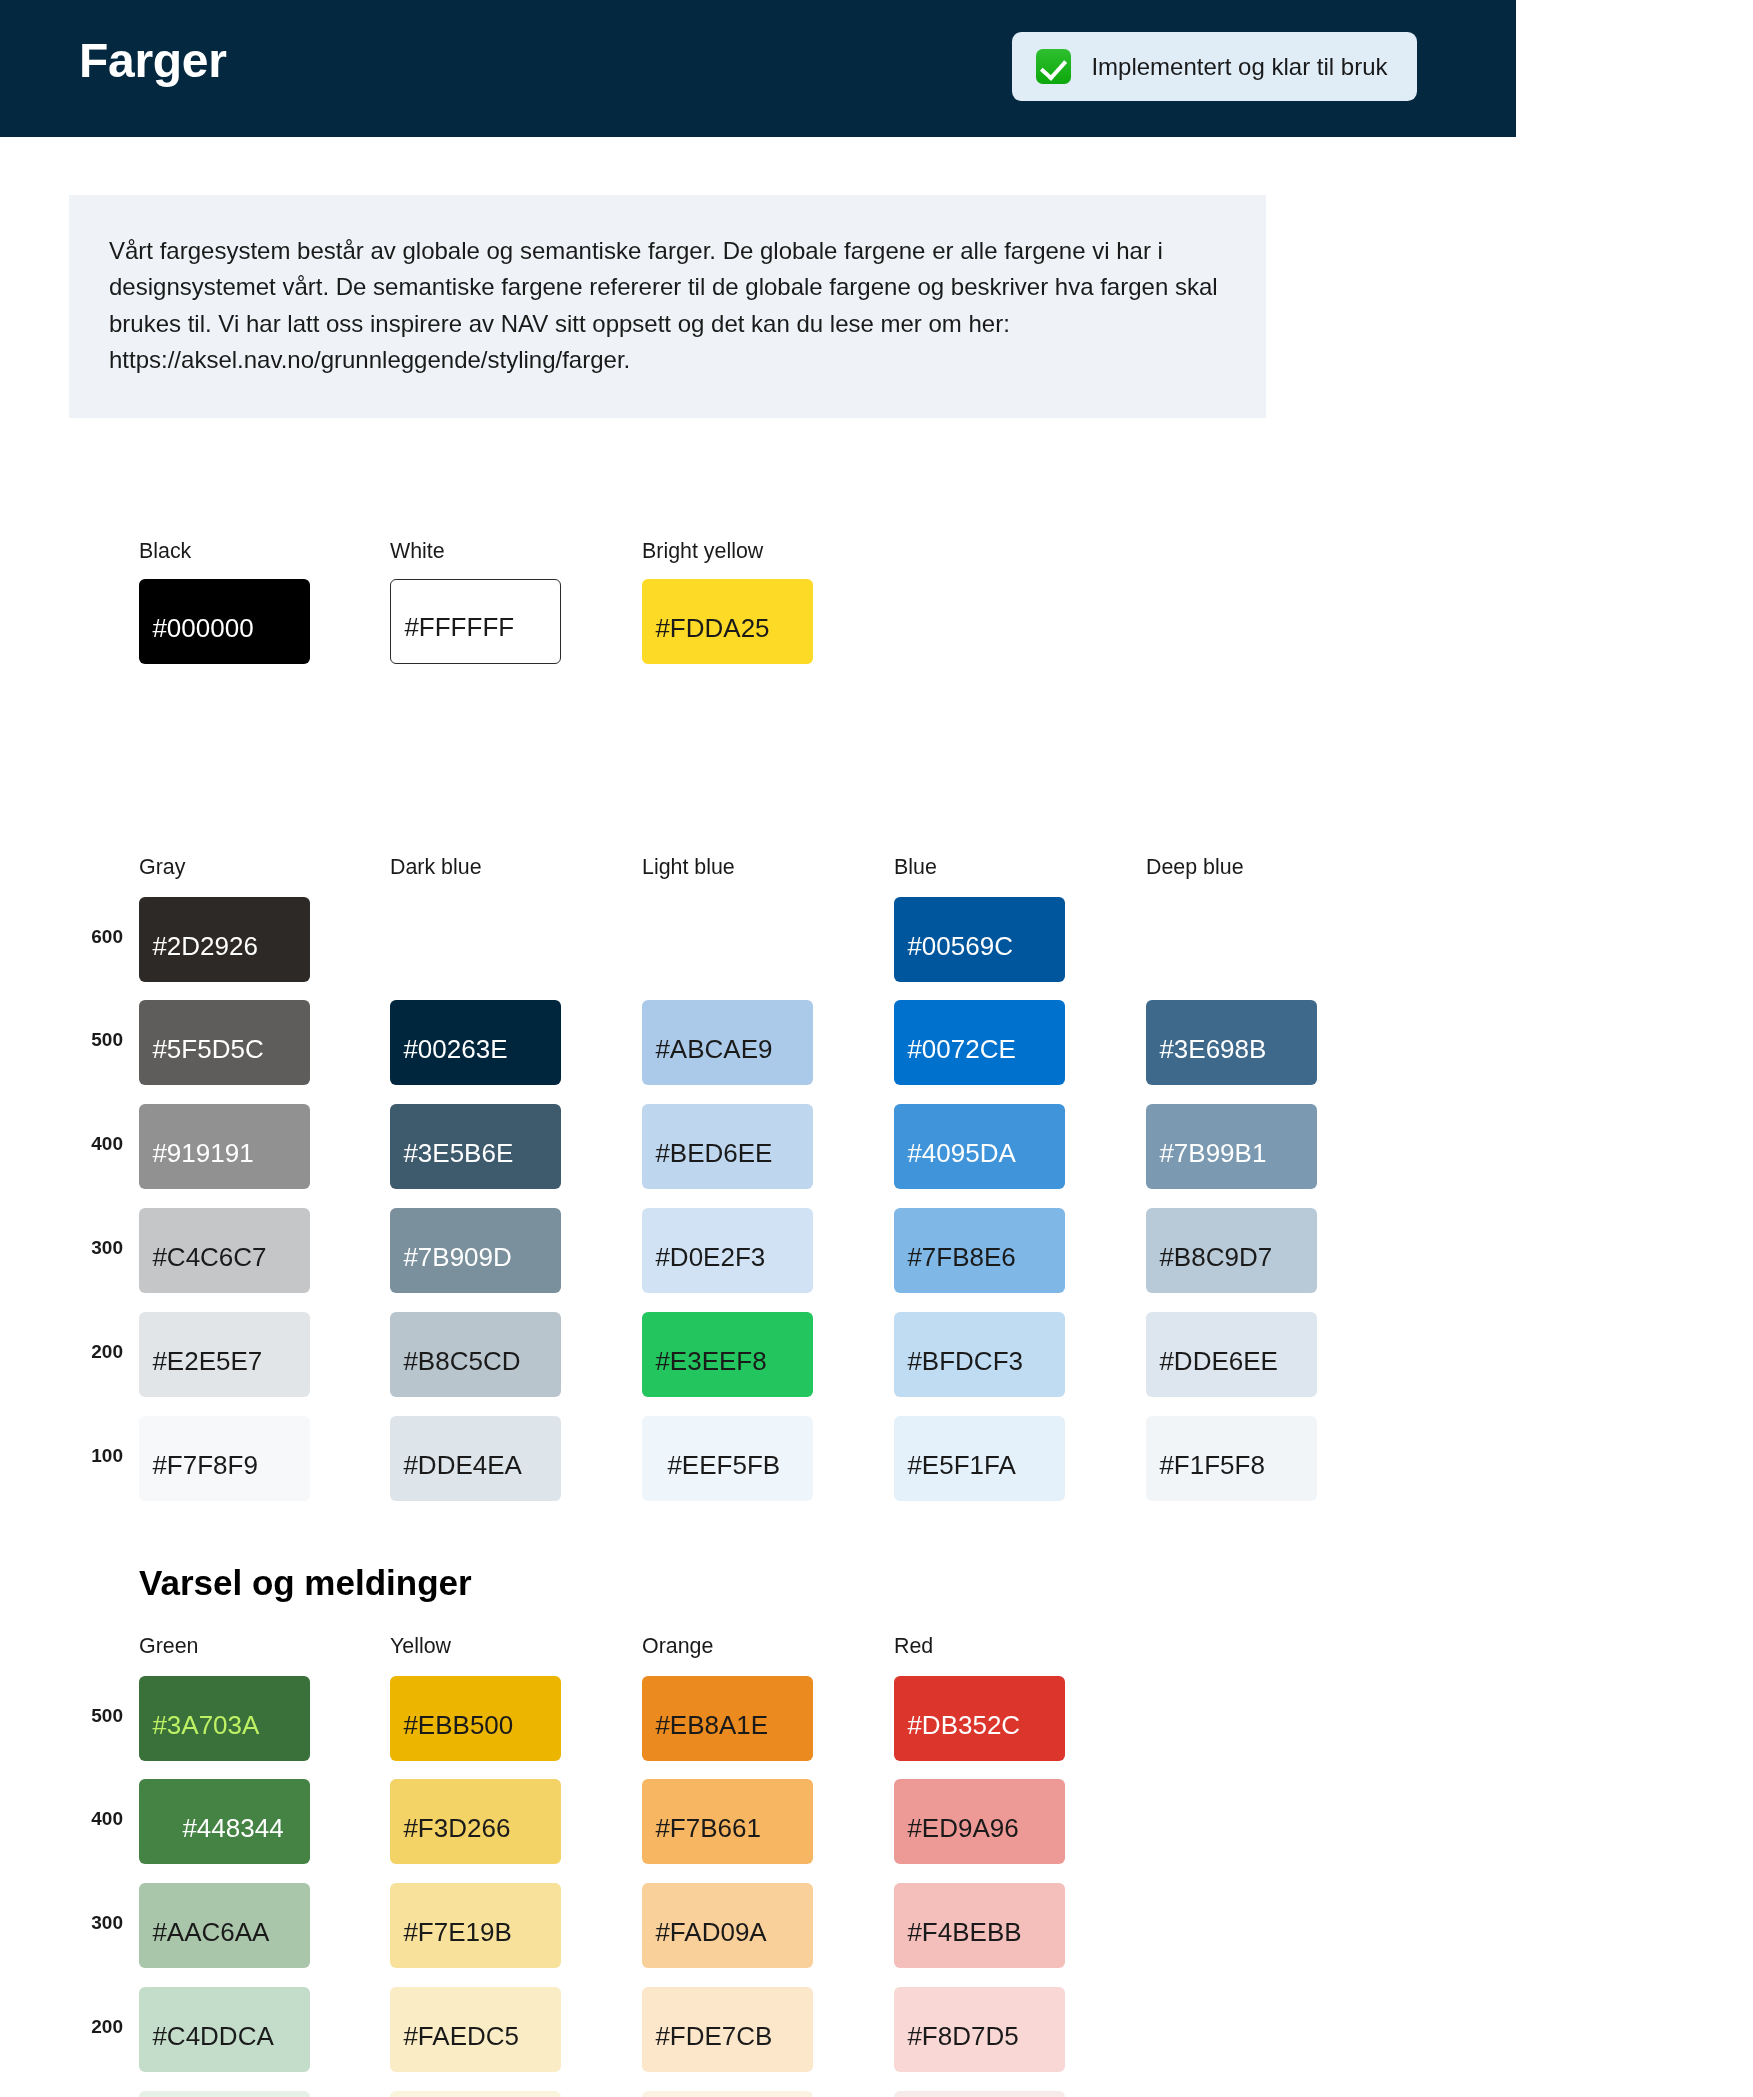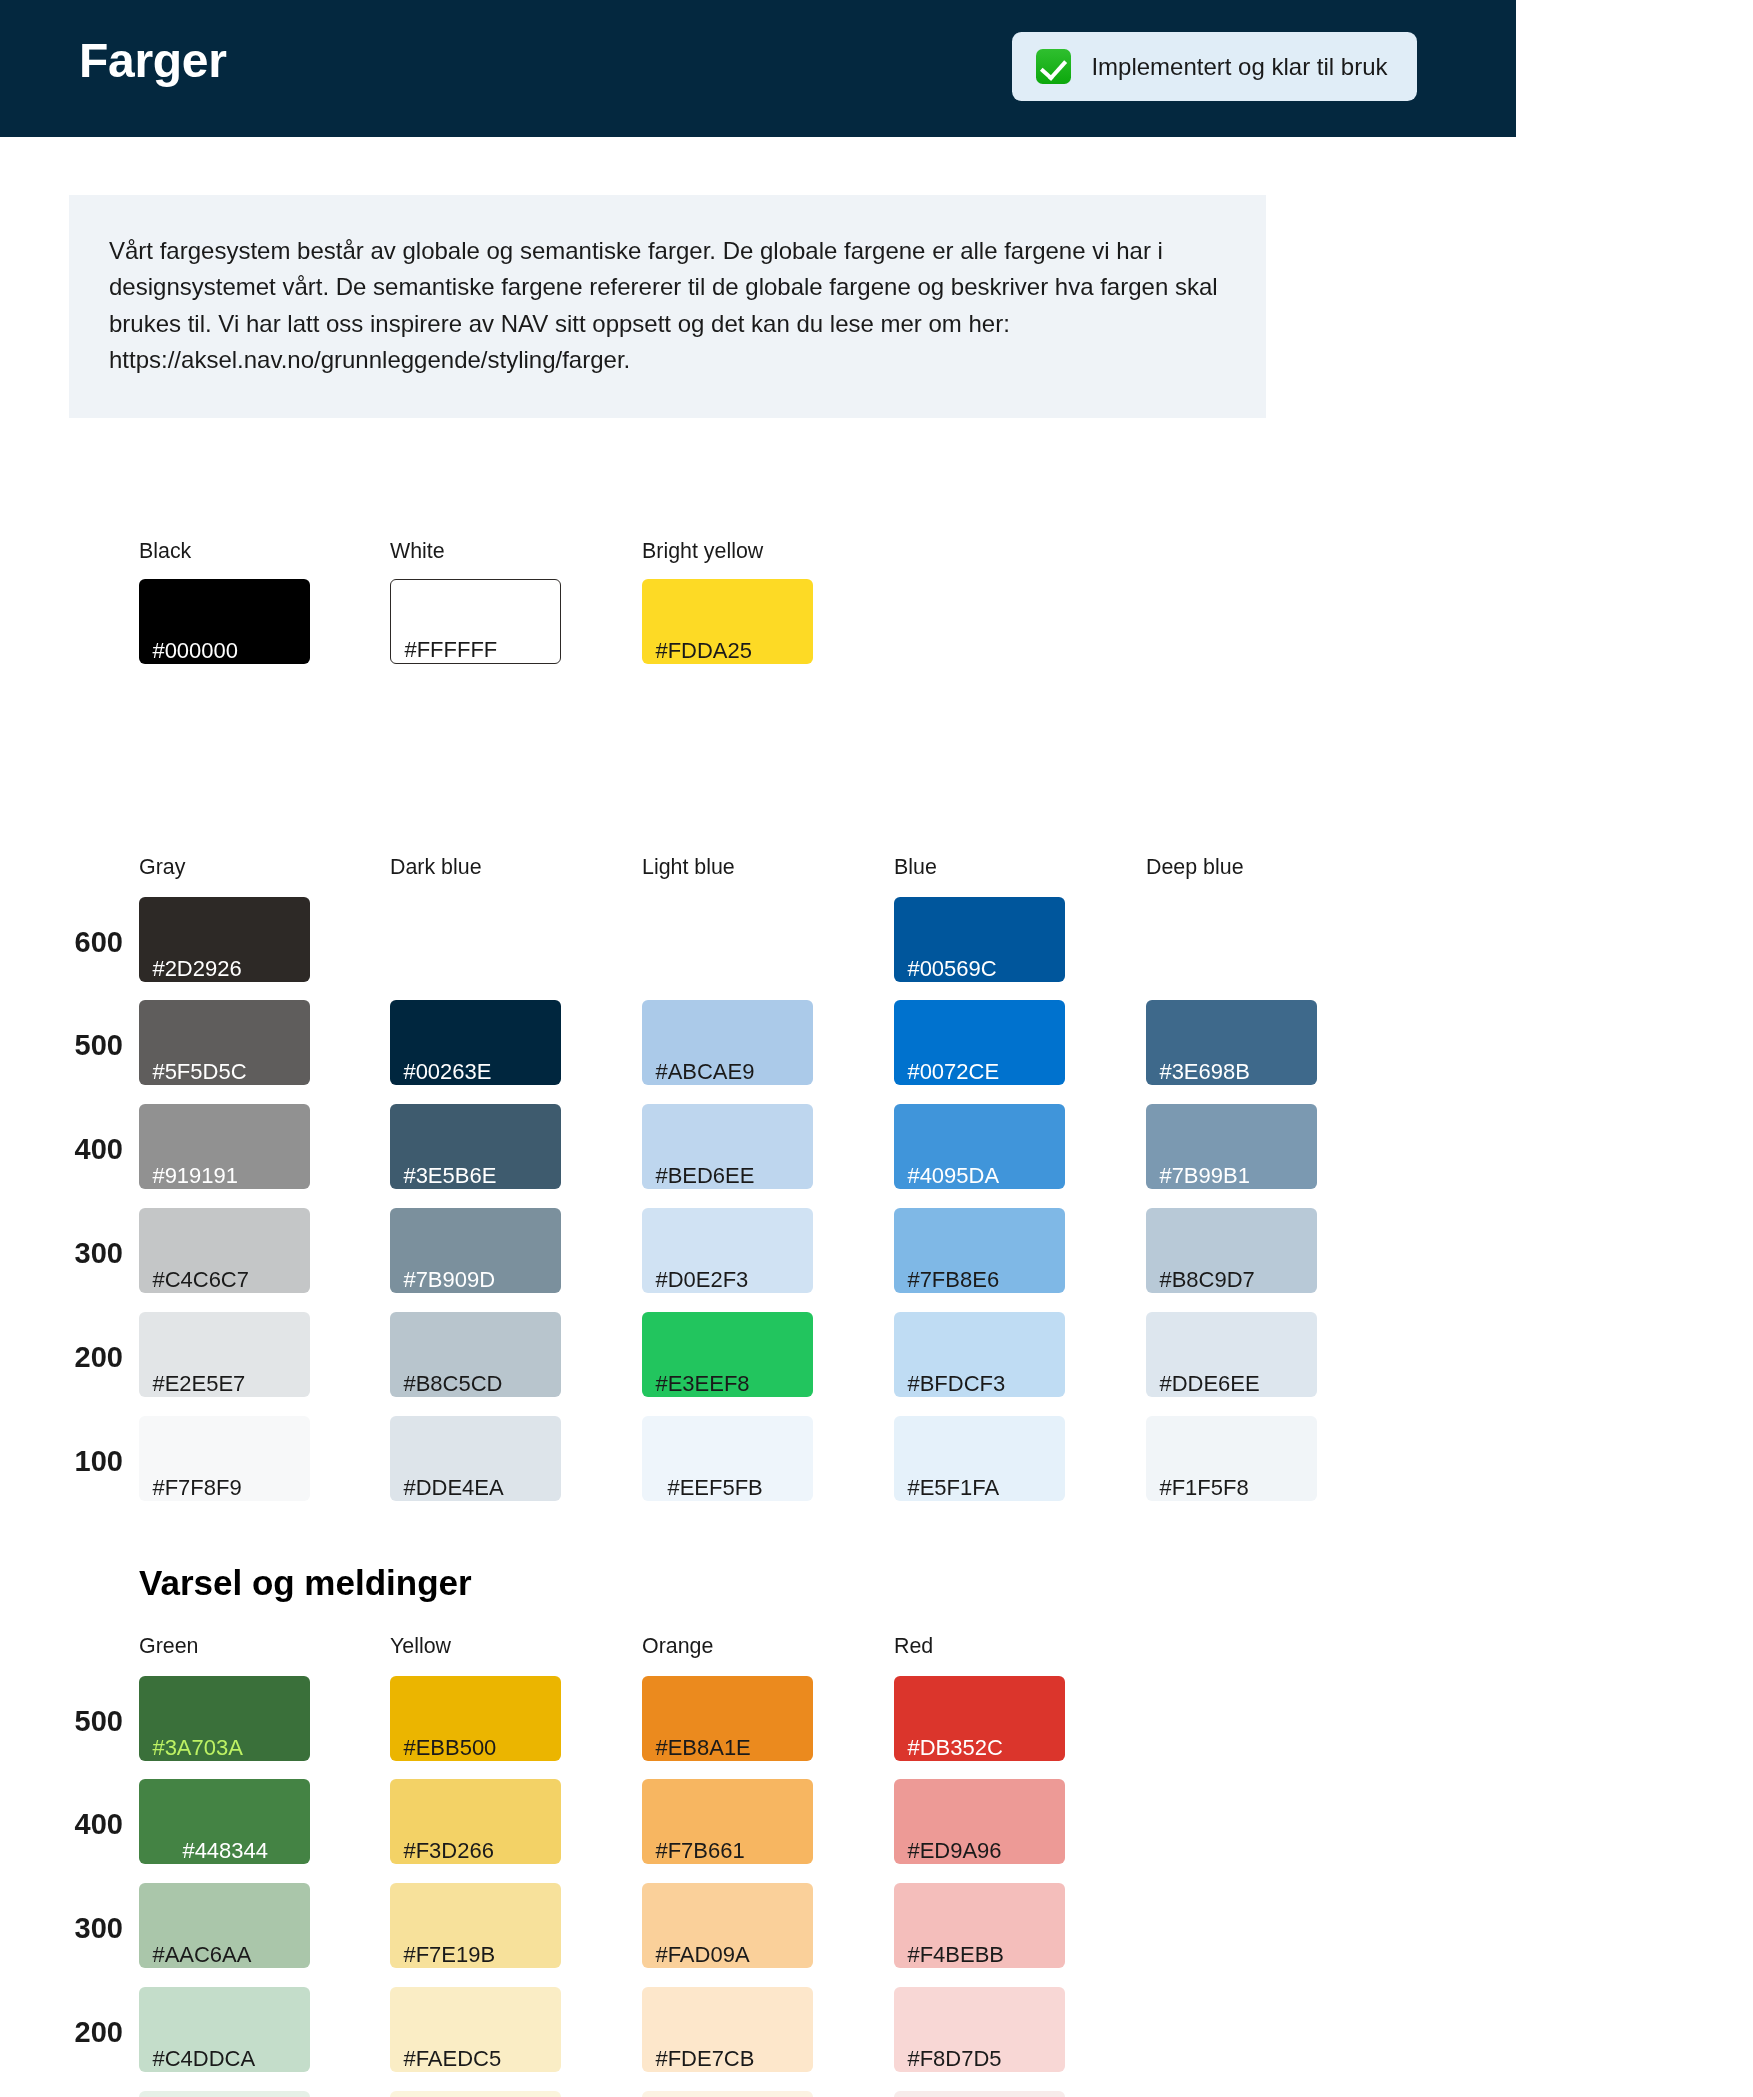--- a/index.html
+++ b/index.html
@@ -103,39 +103,39 @@
 
   .col-label {
     position: absolute;
     font-size: 21.4px;
     font-weight: 400;
     color: #1A1A1A;
     white-space: nowrap;
   }
   .row-label {
     position: absolute;
-    font-size: 29px;
+    font-size: 19px;
     font-weight: 700;
     color: #1A1A1A;
     text-align: right;
     width: 60px;
   }
 
   .swatch {
     position: absolute;
     width: 171px;
     height: 85px;
     border-radius: 6px;
     overflow: hidden;
   }
   .swatch-label {
     position: absolute;
     left: 13.4px;
-    bottom: 0;
-    font-size: 22px;
+    bottom: 20px;
+    font-size: 26px;
     white-space: nowrap;
   }
   .swatch.outlined {
     border: 1.3px solid #2D2926;
   }
 </style>
 </head>
 <body>
 
 <div class="header">

